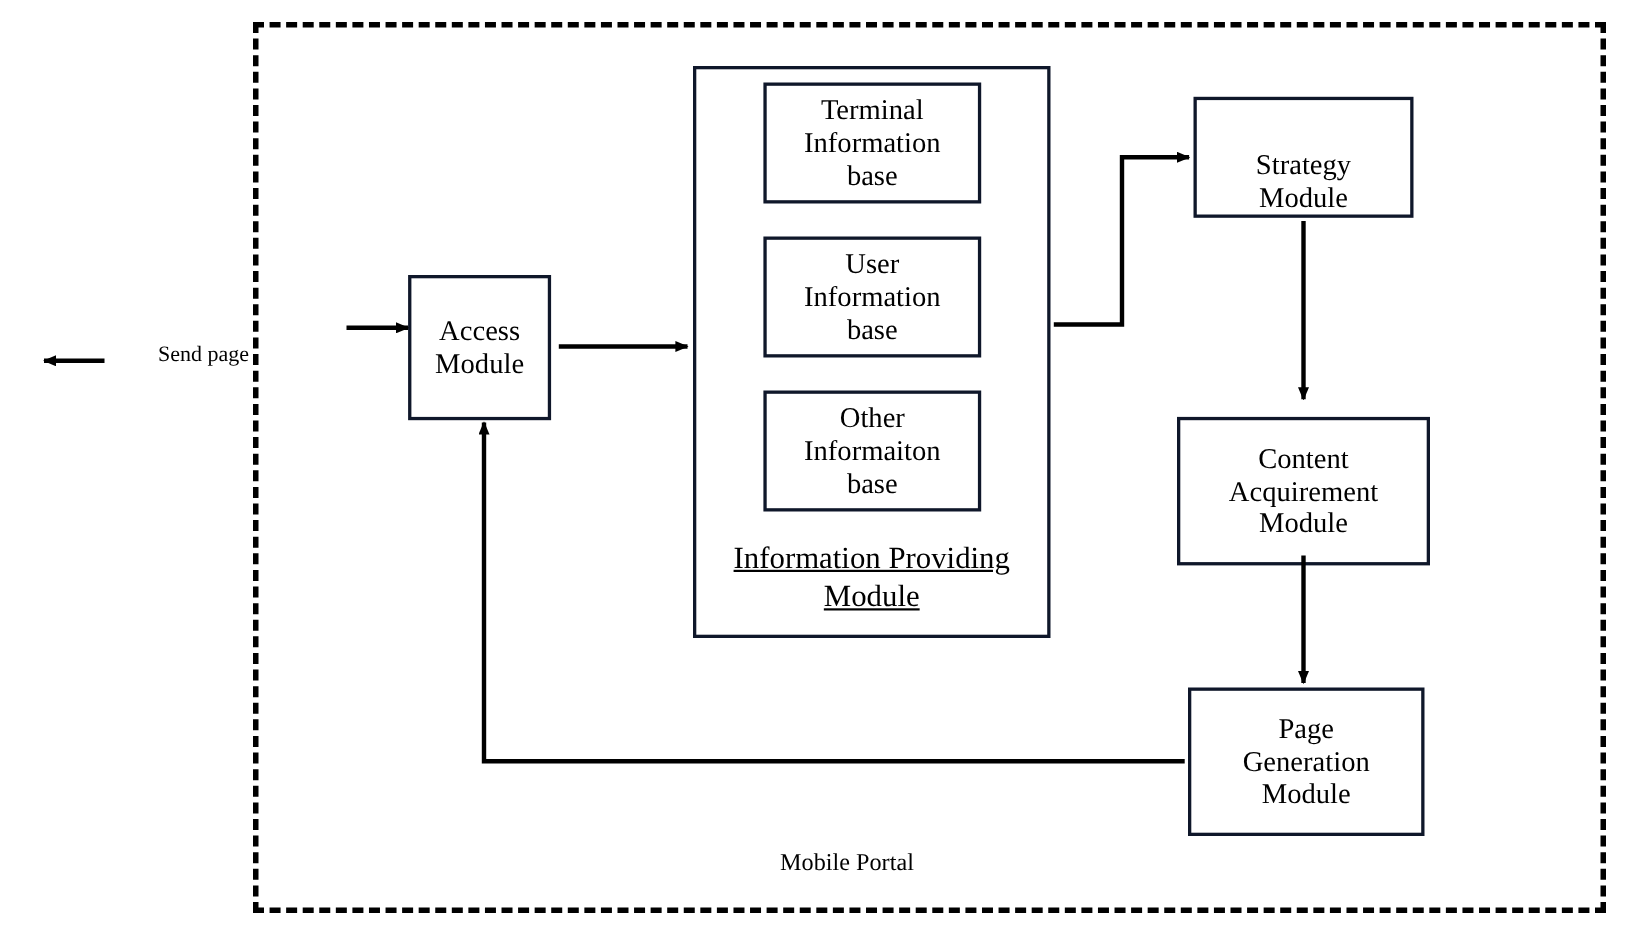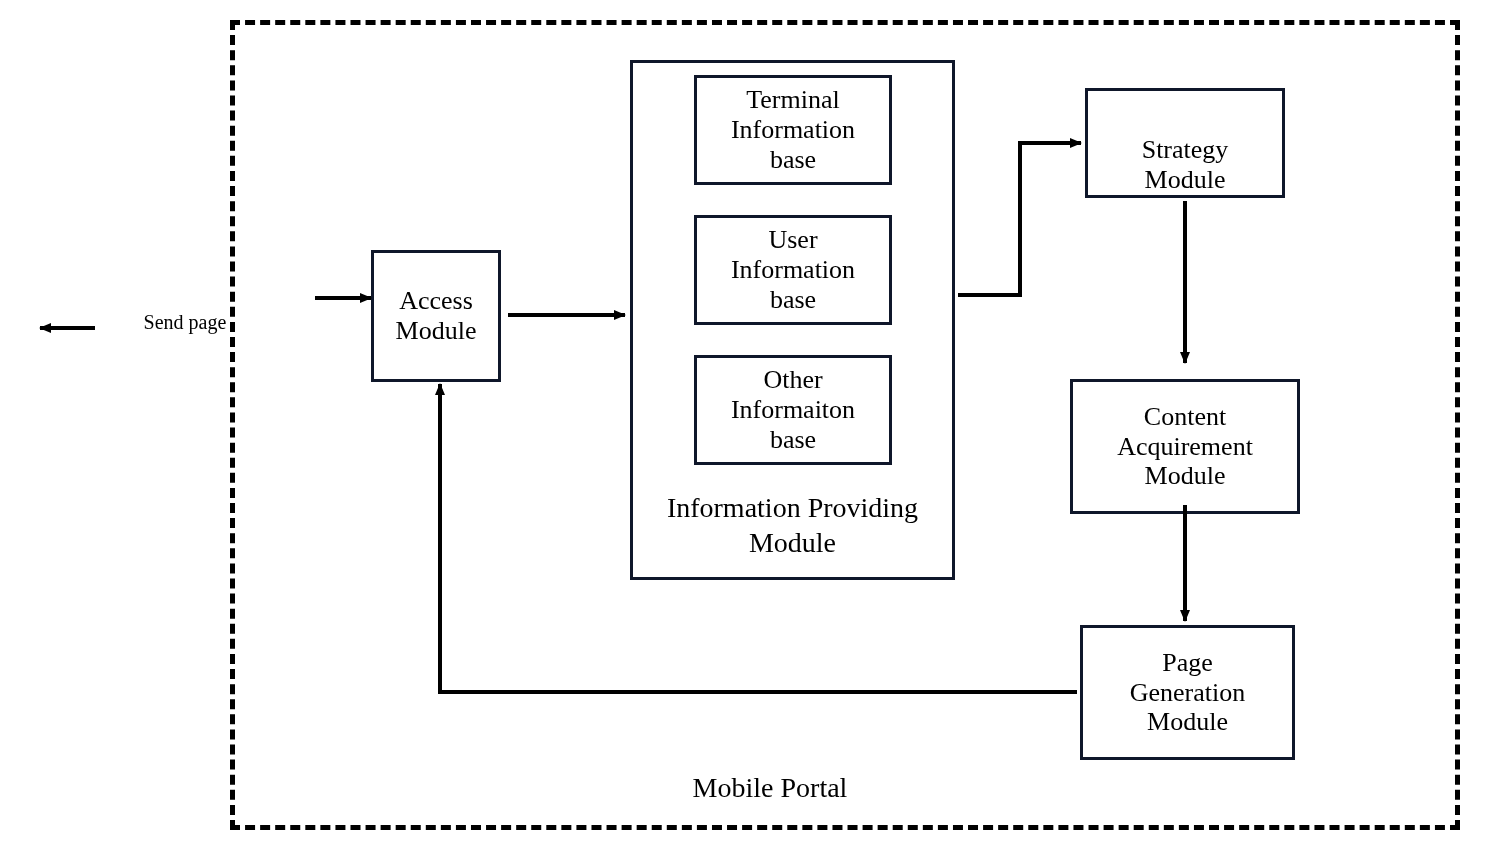--- a/index.html
+++ b/index.html
@@ -45,21 +45,21 @@
     pointer-events: none;
   }
 </style>
 </head>
 <body>
 
 <div class="canvas">
 
   <div class="dashed-box" style="left:230px; top:20px; width:1230px; height:810px;"></div>
 
-  <div class="label" style="left:640px; top:770px; width:260px; font-size:28px;">Mobile Portal</div>
+  <div class="label" style="left:640px; top:770px; width:260px; font-size:22px;">Mobile Portal</div>
 
 
   <div class="label" style="left:100px; top:310px; width:170px; text-align:center; font-size:20px;">Send page</div>
 
   <div class="solid-box" style="left:371px; top:250px; width:130px; height:132px;">
     <span style="white-space:pre-line;">Access
 Module</span>
   </div>
 
   <div class="solid-box" style="left:630px; top:60px; width:325px; height:520px; justify-content:flex-start; padding-top:10px;">
@@ -76,21 +76,21 @@
 Information
 base</span>
   </div>
 
   <div class="solid-box" style="left:694px; top:355px; width:198px; height:110px;">
     <span style="white-space:pre-line;">Other
 Informaiton
 base</span>
   </div>
 
-  <div class="label" style="left:640px; top:490px; width:305px; white-space:pre-line; font-size:28px;">Information Providing
+  <div class="label" style="left:640px; top:490px; width:305px; white-space:pre-line; font-size:28px;text-decoration:underline;">Information Providing
 Module</div>
 
   <div class="solid-box" style="left:1085px; top:88px; width:200px; height:110px;">
     <span style="white-space:pre-line;margin-top:44px;">Strategy
 Module</span>
   </div>
 
   <div class="solid-box" style="left:1070px; top:367px; width:230px; height:135px;margin-top:12px;">
     <span style="white-space:pre-line;">Content
 Acquirement

